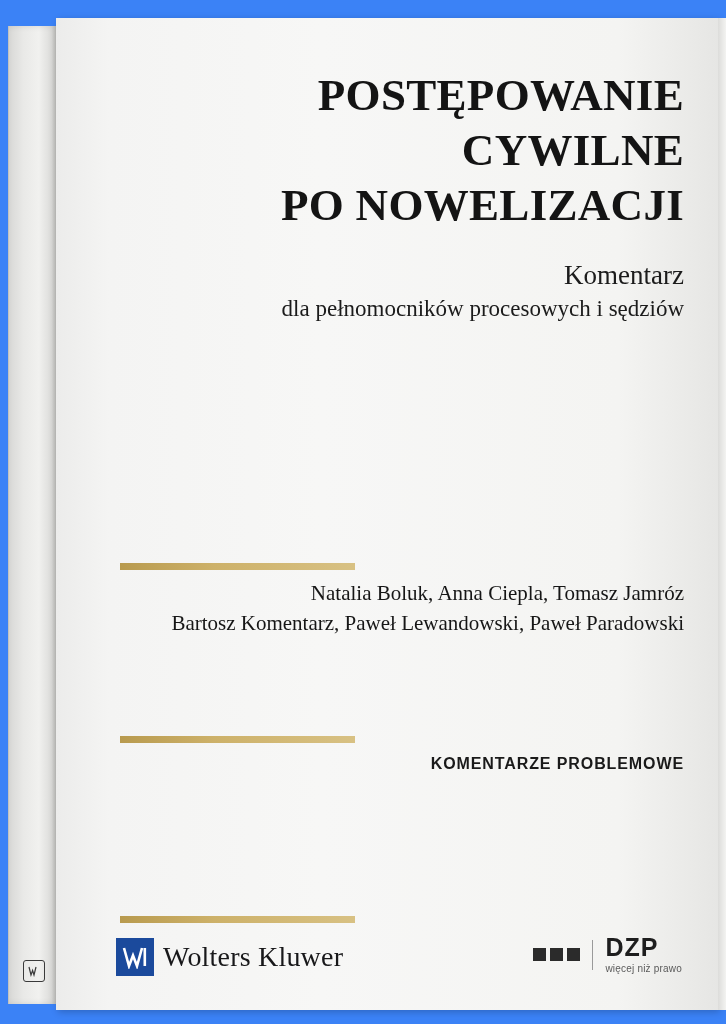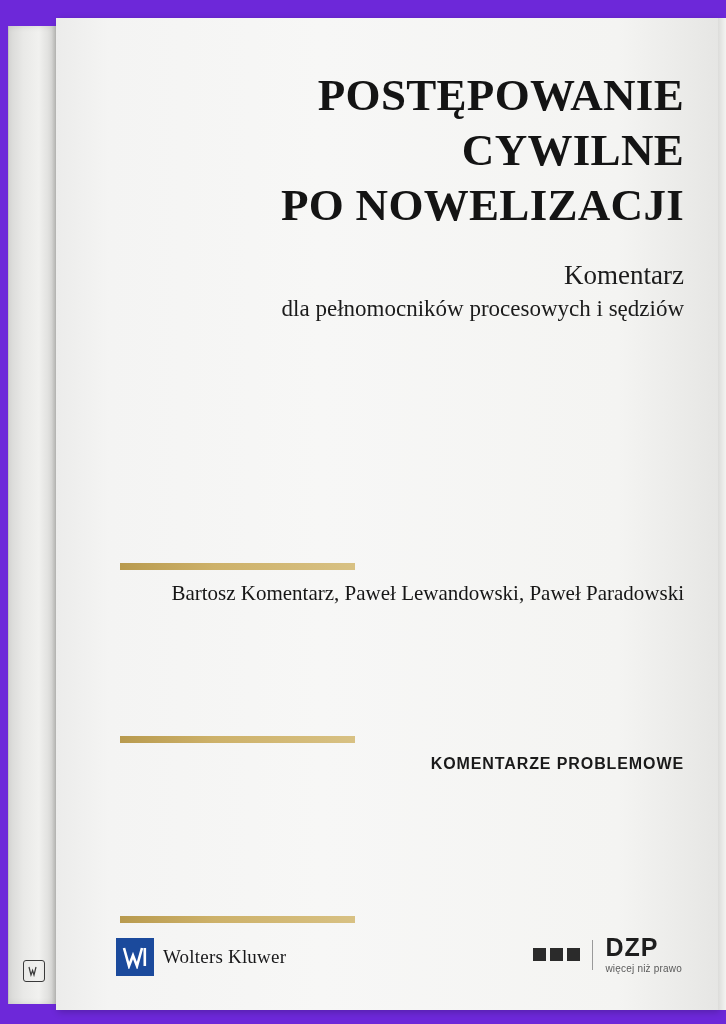--- a/index.html
+++ b/index.html
@@ -11,21 +11,21 @@
     width: 726px;
     height: 1024px;
     font-family: "Liberation Serif", serif;
     overflow: hidden;
   }
 
   .book-scene {
     position: relative;
     width: 726px;
     height: 1024px;
-    background: #6d28d9;
+    background: #3b82f6;
   }
 
   
   .spine {
     position: absolute;
     left: 8px;
     top: 26px;
     width: 48px;
     height: 978px;
     background: linear-gradient(to right, #d8d8d6 0%, #e9e9e7 30%, #f1f1ef 62%, #dcdcda 88%, #c9c9c6 100%);
@@ -164,21 +164,21 @@
     width: 38px;
     height: 38px;
     background: #1b4a9c;
     display: flex;
     align-items: center;
     justify-content: center;
   }
   .wk-mark svg { display: block; }
   .wk-word {
     font-family: "Liberation Serif", serif;
-    font-size: 19px;
+    font-size: 28px;
     color: #18181a;
     letter-spacing: 0.2px;
     white-space: nowrap;
   }
 
   .dzp-logo {
     position: absolute;
     right: 36px;
     bottom: 36px;
     display: flex;
@@ -254,20 +254,21 @@
           <span class="line">PO NOWELIZACJI</span>
         </div>
         <div class="subtitle-1">Komentarz</div>
         <div class="subtitle-2">dla pełnomocników procesowych i sędziów</div>
       </div>
 
 
       <div class="rule rule-1"></div>
 
       <div class="authors">
+        <div>Natalia Boluk, Anna Ciepla, Tomasz Jamróz</div>
         <div>Bartosz Komentarz, Paweł Lewandowski, Paweł Paradowski</div>
       </div>
 
       <div class="rule rule-2"></div>
 
       <div class="series">KOMENTARZE PROBLEMOWE</div>
 
       <div class="rule rule-3"></div>
 
       <div class="wk-logo">

